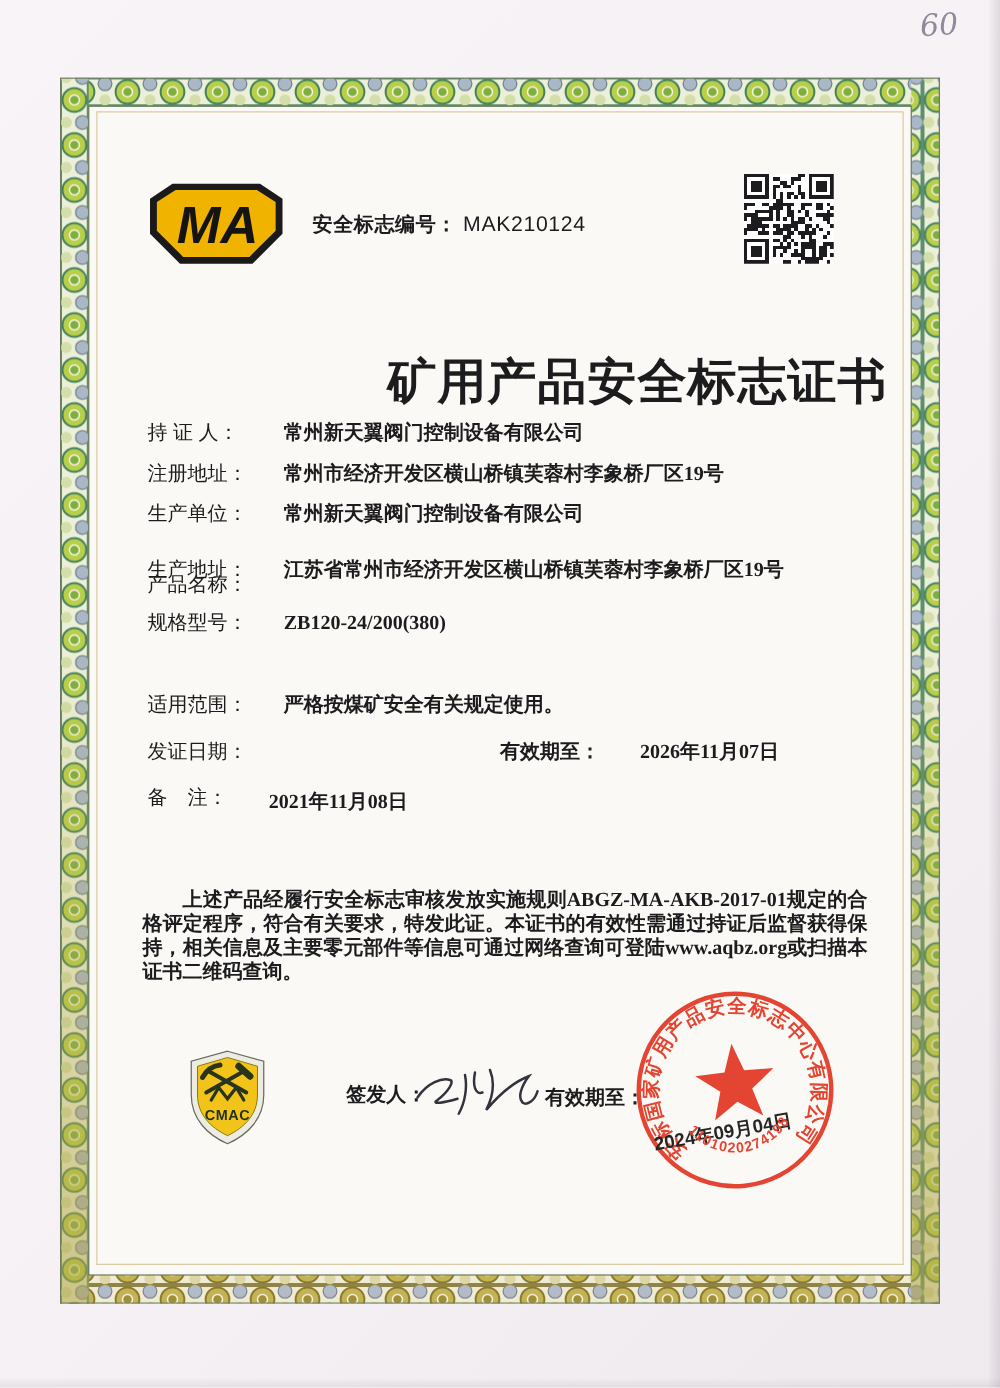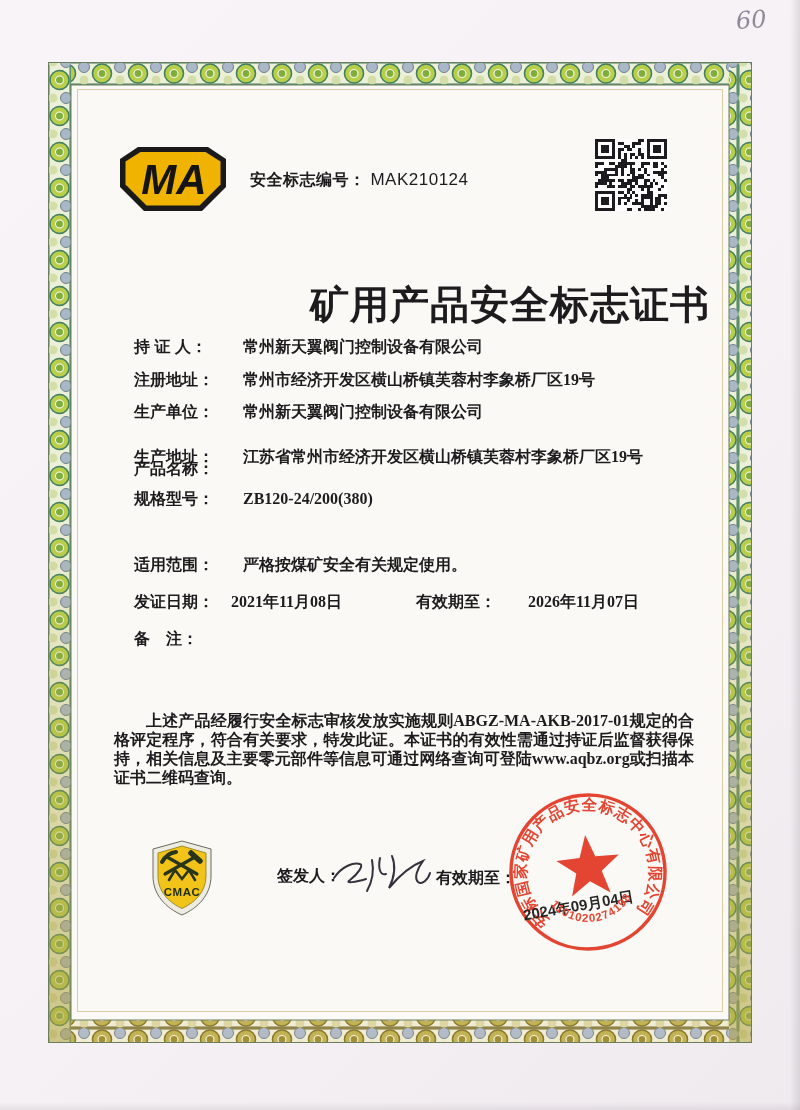--- a/index.html
+++ b/index.html
@@ -15,28 +15,28 @@
     font-style:italic;font-size:24px;color:#8f8a9b;transform:rotate(-4deg);}
   .inner-paper{left:70px;top:84px;width:660px;height:937px;background:#fbf9f5;}
   .thin-line{left:77px;top:89px;width:644px;height:921px;border:1px solid #d9cba6;}
   .cert-no{left:250px;top:170px;font-size:16px;letter-spacing:.5px;}
   .cert-no .lab{font-weight:bold;}
   .cert-no .v{font-family:Liberation Sans, sans-serif;font-size:17px;}
   .title{left:90px;top:250px;width:620px;text-align:right;
     font-family:"Liberation Serif","DejaVu Serif",serif;font-weight:900;
     font-size:39px;letter-spacing:1px;margin-top:28px;}
   .row{position:absolute;left:118px;width:582px;display:flex;line-height:18px;}
-  .lb{flex:none;width:97px;font-weight:bold;font-size:16px;margin-left:16px;}
+  .lb{flex:none;width:97px;font-weight:normal;font-size:16px;}
   .lb-wide{width:174px;font-size:15px;padding-top:8px;white-space:nowrap;}
   .val{flex:1;font-weight:bold;font-size:16px;
     font-family:"Liberation Serif","DejaVu Serif",serif;margin-left:12px;}
   .val-std{font-family:"Liberation Sans","DejaVu Sans",sans-serif;font-size:15px;
     line-height:18px;letter-spacing:.3px;}
   .dval{flex:none;width:185px;font-weight:bold;font-size:16px;
-    font-family:"Liberation Serif","DejaVu Serif",serif;}
+    font-family:"Liberation Serif","DejaVu Serif",serif;margin-top:40px;}
   .lb2{flex:none;width:100px;font-weight:bold;font-size:16px;}
   .statement{left:114px;top:711px;width:580px;font-size:16px;font-weight:bold;
     font-family:"Liberation Serif","DejaVu Serif",serif;line-height:19px;
     text-align:justify;text-indent:2em;}
   .foot-lab{font-weight:bold;font-size:16px;}
   .seal-svg{left:505px;top:789px;transform:rotate(-6deg);opacity:.95;}
   svg{display:block;}
 </style>
 </head>
 <body>

